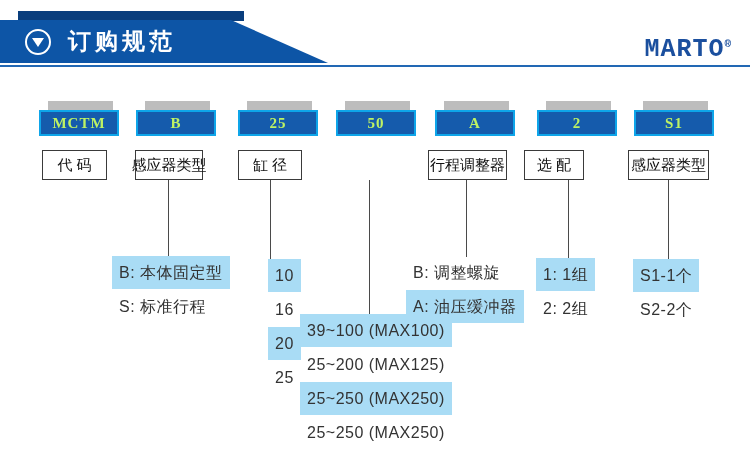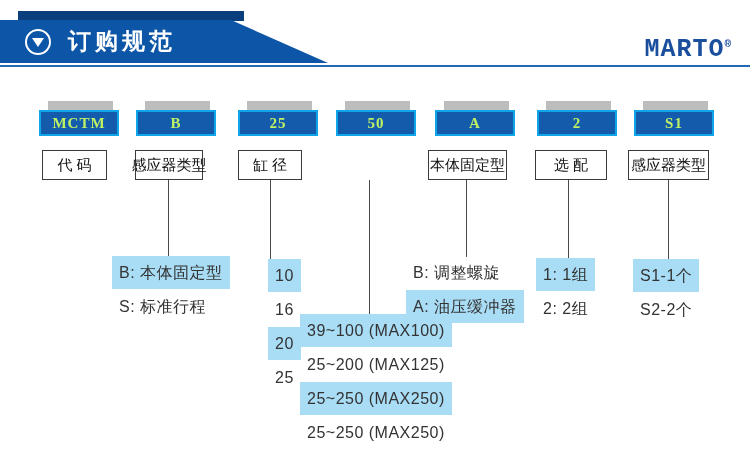--- a/index.html
+++ b/index.html
@@ -37,21 +37,21 @@
     font-size:15px;font-weight:600;display:flex;align-items:center;justify-content:center;letter-spacing:1px;
   }
   .s1{left:48px}.s2{left:145px}.s3{left:247px}.s4{left:345px}.s5{left:444px}.s6{left:546px}.s7{left:643px}
   .b1{left:39px}.b2{left:136px}.b3{left:238px}.b4{left:336px}.b5{left:435px}.b6{left:537px}.b7{left:634px}
   
   .lbl{
     position:absolute;top:150px;height:30px;border:1px solid #3a3a3a;box-sizing:border-box;background:#fff;
     color:#111;font-size:15px;display:flex;align-items:center;justify-content:center;white-space:nowrap;
   }
   .l1{left:42px;width:65px}.l2{left:135px;width:68px}.l3{left:238px;width:64px}.l4{left:333px;width:69px}
-  .l5{left:428px;width:79px}.l6{left:535px;width:72px}.l7{left:628px;width:81px}
+  .l5{left:428px;width:79px}.l6{left:524px;width:60px}.l7{left:628px;width:81px}
   
   .line{position:absolute;top:180px;width:1px;background:#4a4a4a;}
   .n2{left:168px;height:77px}.n3{left:270px;height:80px}.n4{left:369px;height:135px}
   .n5{left:466px;height:77px}.n6{left:568px;height:79px}.n7{left:668px;height:81px}
   
   .opts{position:absolute;}
   .o2{left:112px;top:256px}.o3{left:268px;top:259px}.o4{left:300px;top:314px}
   .o5{left:406px;top:256px}.o6{left:536px;top:258px}.o7{left:633px;top:259px}
   .opt{
     width:fit-content;color:#333;font-size:16px;line-height:19px;
@@ -103,21 +103,21 @@
   <div class="line n4"></div>
   <div class="opts o4">
     <div class="opt hl">39~100 (MAX100)</div>
     <div class="opt">25~200 (MAX125)</div>
     <div class="opt hl">25~250 (MAX250)</div>
     <div class="opt">25~250 (MAX250)</div>
   </div>
 
   <div class="shadow s5"></div>
   <div class="code b5">A</div>
-  <div class="lbl l5">本体固定型</div>
+  <div class="lbl l5">行程调整器</div>
   <div class="line n5"></div>
   <div class="opts o5">
     <div class="opt">B: 调整螺旋</div>
     <div class="opt hl">A: 油压缓冲器</div>
   </div>
 
   <div class="shadow s6"></div>
   <div class="code b6">2</div>
   <div class="lbl l6">选 配</div>
   <div class="line n6"></div>

